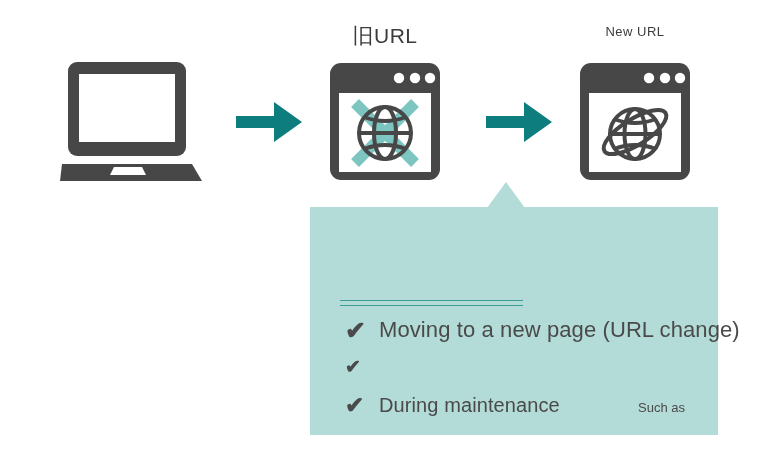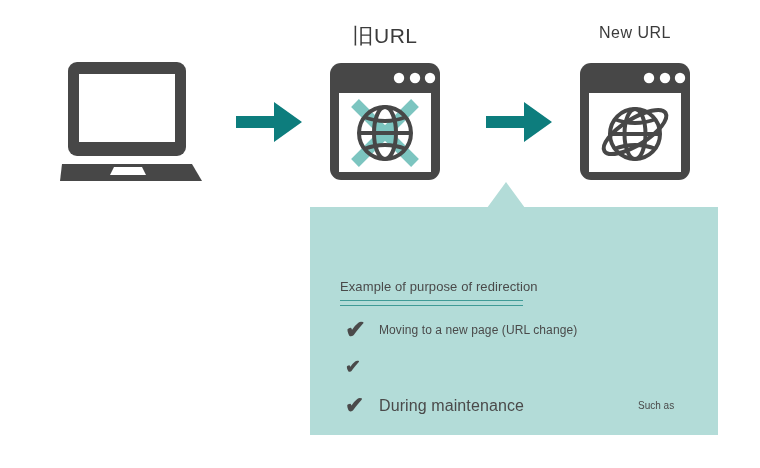--- a/index.html
+++ b/index.html
@@ -25,21 +25,21 @@
   
   .toplabel {
     position: absolute;
     font-size: 21px;
     color: #3b3b3b;
     letter-spacing: 0.5px;
     white-space: nowrap;
     text-align: center;
   }
   #label-old-url { left: 330px; top: 22px; width: 110px; }
-  #label-new-url { left: 580px; top: 24px; width: 110px; font-size: 16px; }
+  #label-new-url { left: 580px; top: 24px; width: 110px; font-size: 13px; }
 
   
   #laptop { left: 60px; top: 60px; width: 150px; height: 122px; }
 
   
   #arrow-1 { left: 236px; top: 98px; width: 68px; height: 48px; }
   #arrow-2 { left: 486px; top: 98px; width: 68px; height: 48px; }
 
   
   #win-old { left: 329px; top: 62px; width: 112px; height: 119px; }
@@ -114,33 +114,33 @@
     font-weight: bold;
     line-height: 1;
   }
   .check-text {
     color: #4a4a4a;
     letter-spacing: 0.1px;
   }
 
   
   #check-row-0 .check-mark { font-size: 25px; width: 34px; }
-  #check-row-0 .check-text { font-size: 12px; }
+  #check-row-0 .check-text { font-size: 22px; }
 
   #check-row-1 .check-mark { font-size: 19px; width: 22px; }
   #check-row-1 .check-text { font-size: 16px; }
 
   #check-row-2 .check-mark { font-size: 23px; width: 34px; }
-  #check-row-2 .check-text { font-size: 16px; }
+  #check-row-2 .check-text { font-size: 20px; }
 
   #such-as {
     position: absolute;
     left: 638px;
     top: 400px;
-    font-size: 10px;
+    font-size: 13px;
     color: #4a4a4a;
     white-space: nowrap;
   }
 </style>
 </head>
 <body>
 
 <div id="stage">
 
   <div class="toplabel" id="label-old-url">旧URL</div>
@@ -221,21 +221,20 @@
         <ellipse cx="56" cy="70" rx="36" ry="13" fill="none" stroke="#474747" stroke-width="4"></ellipse>
       </g>
     </svg>
   </div>
 
   <div id="panel-pointer"></div>
 
   <div id="info-panel"></div>
 
 
-  <div id="subtitle">Example of purpose of redirection</div>
 
   <div id="subtitle-rule"></div>
 
   <div class="check-row" id="check-row-0">
     <span class="check-mark">✔</span>
     <span class="check-text">Moving to a new page (URL change)</span>
   </div>
 
   <div class="check-row" id="check-row-1">
     <span class="check-mark">✔</span>

